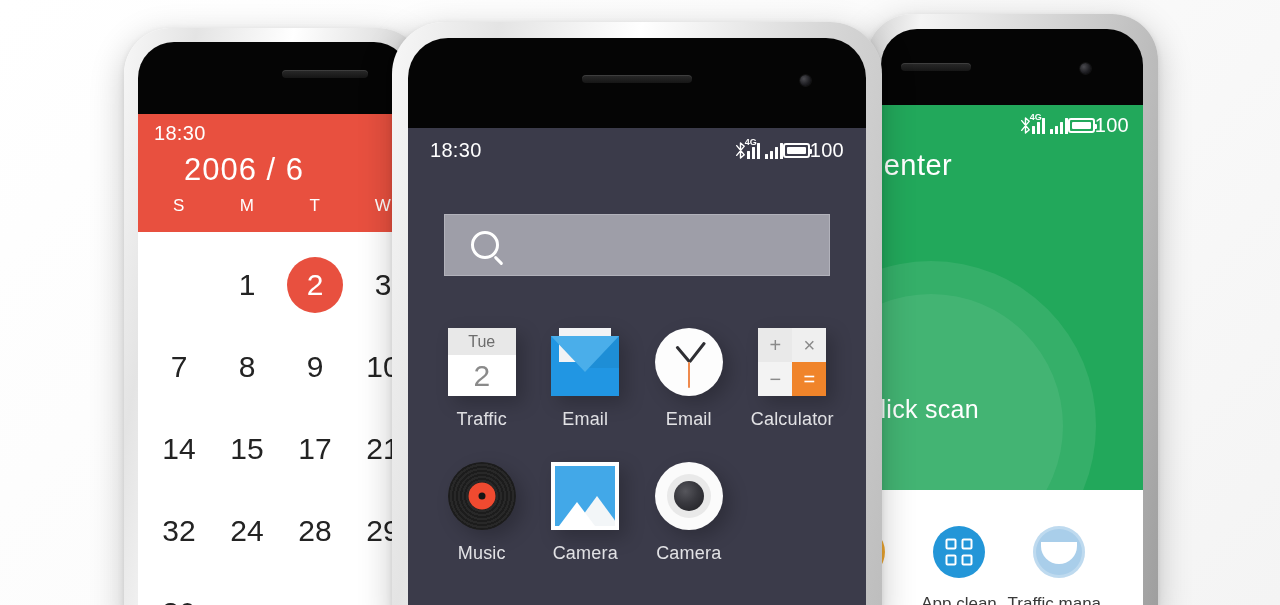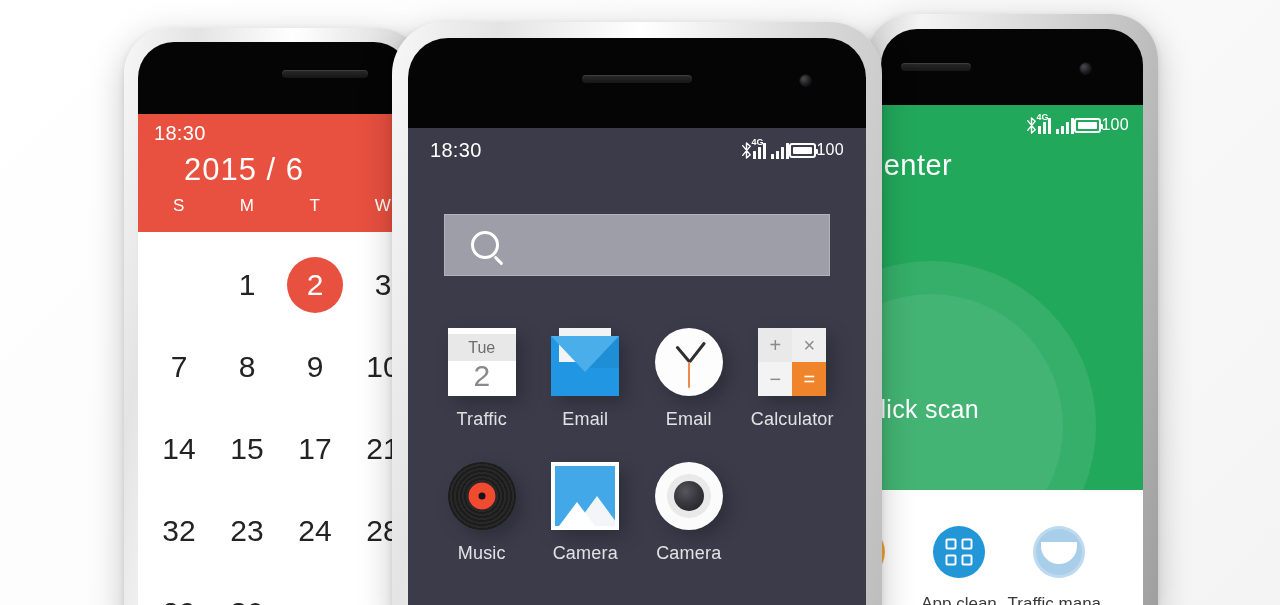--- a/index.html
+++ b/index.html
@@ -57,21 +57,21 @@
 
   
   .statusbar {
     position: absolute; left: 0; right: 0; top: 0;
     height: 40px;
     display: flex; align-items: center;
     color: #ffffff;
   }
   .sb-time { font-size: 20px; letter-spacing: .3px; }
   .sb-right { margin-left: auto; display: flex; align-items: center; gap: 0; }
-  .sb-batt-num { font-size: 16px; letter-spacing: .3px; }
+  .sb-batt-num { font-size: 20px; letter-spacing: .3px; }
 
   .ico-bt { width: 13px; height: 19px; }
   .sig { display: inline-flex; align-items: flex-end; gap: 2px; height: 17px; position: relative; }
   .sig i { display: block; width: 3px; background: #fff; border-radius: .5px; }
   .sig i:nth-child(1) { height: 5px; }
   .sig i:nth-child(2) { height: 8px; }
   .sig i:nth-child(3) { height: 12px; }
   .sig i:nth-child(4) { height: 16px; }
   .sig .g4 {
     position: absolute; top: -4px; left: -2px;
@@ -254,21 +254,21 @@
   .app .app-label {
     margin-top: 13px; font-size: 18px; color: #e3e3e6; letter-spacing: .2px;
   }
 
   
   .ic-cal { width: 68px; height: 68px; background: #fff; position: relative; overflow: hidden; }
   .ic-cal .cal-top {
     position: absolute; left: 0; right: 0; top: 0; height: 27px;
     background: #e8e8e8;
     display: flex; align-items: center; justify-content: center;
-    font-size: 16px; color: #6d6d6d; margin-top: 6px;
+    font-size: 16px; color: #6d6d6d;
   }
   .ic-cal .cal-bot {
     position: absolute; left: 0; right: 0; top: 27px; bottom: 0;
     display: flex; align-items: center; justify-content: center;
     font-size: 30px; color: #8a8a8a;
   }
 
   
   .ic-mail { width: 68px; height: 68px; position: relative; overflow: hidden; }
   .ic-mail .env-back {
@@ -398,21 +398,21 @@
   <div class="phone" id="phone-left">
     <div class="bezel"></div>
     <div class="glass">
       <div class="speaker" style="right:42px; top:28px; width:86px;"></div>
 
       <div class="screen">
         <div class="cal-head">
           <div class="statusbar">
             <div class="sb-time">18:30</div>
           </div>
-          <div class="cal-title">2015 / 6</div>
+          <div class="cal-title">2006 / 6</div>
           <div class="cal-dow">
             <span>S</span>
             <span>M</span>
             <span>T</span>
             <span>W</span>
           </div>
         </div>
         <div class="cal-grid">
           <div class="cal-cell">
               <span class="day-num"></span>
@@ -449,23 +449,20 @@
             </div>
           <div class="cal-cell">
               <span class="day-num">17</span>
             </div>
 
           <div class="cal-cell">
               <span class="day-num">21</span>
             </div>
           <div class="cal-cell">
               <span class="day-num">32</span>
-            </div>
-          <div class="cal-cell">
-              <span class="day-num">23</span>
             </div>
           <div class="cal-cell">
               <span class="day-num">24</span>
             </div>
 
           <div class="cal-cell">
               <span class="day-num">28</span>
             </div>
           <div class="cal-cell">
               <span class="day-num">29</span>

